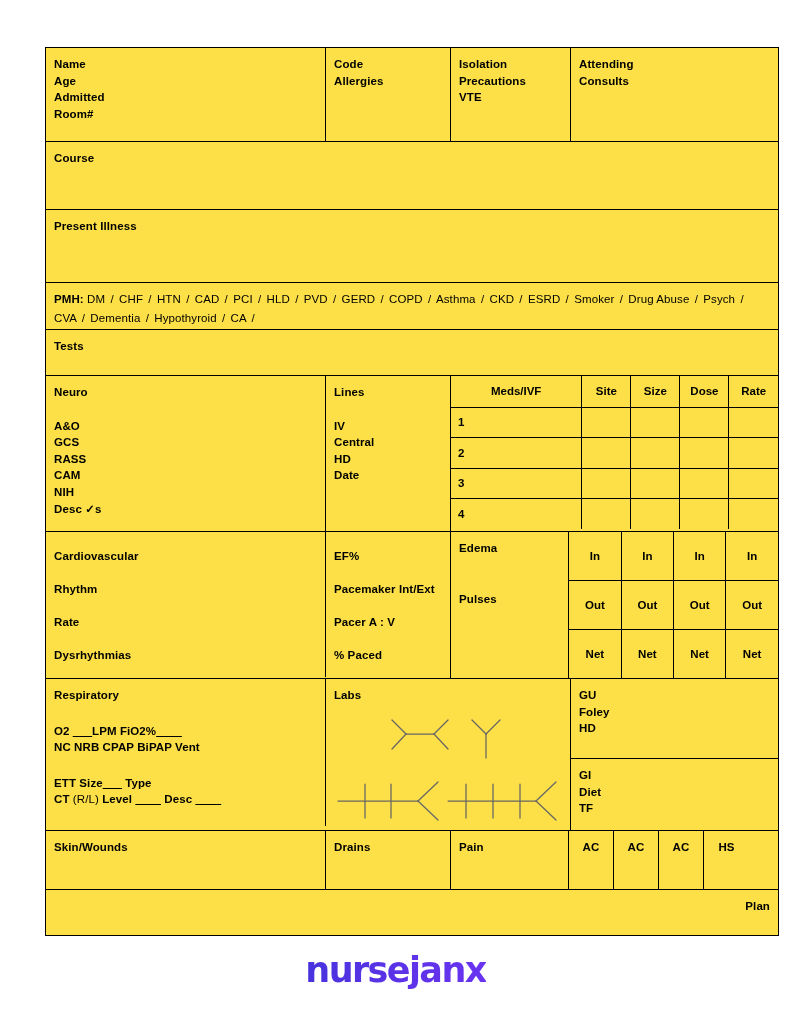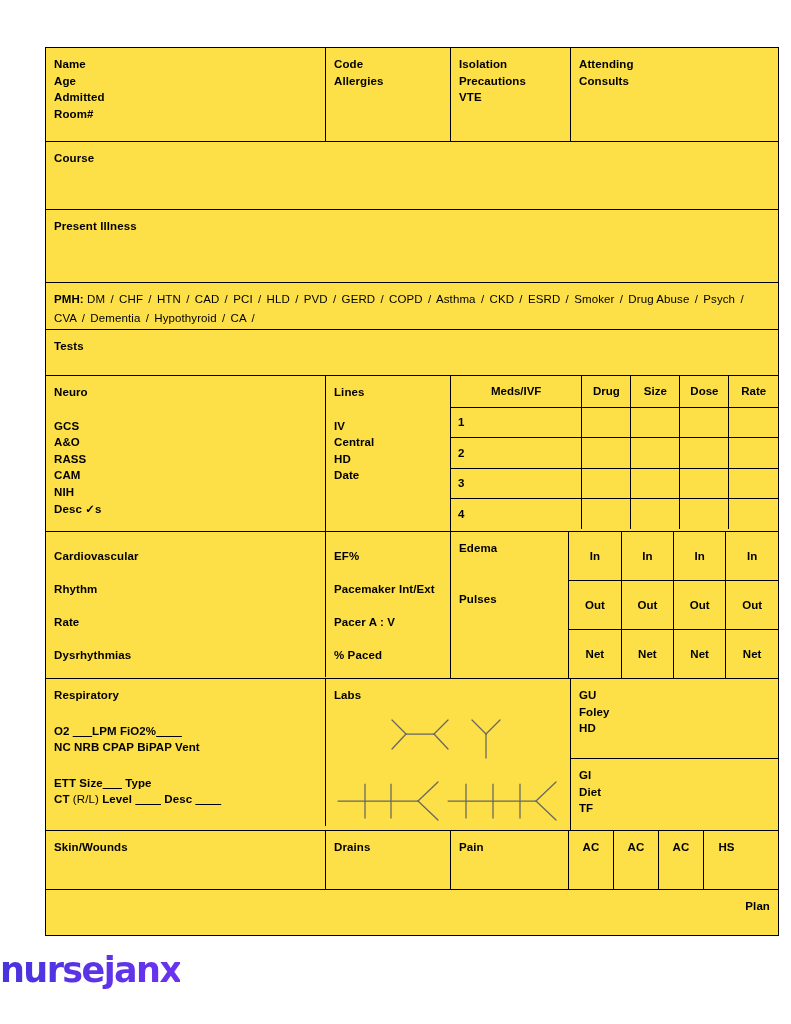--- a/index.html
+++ b/index.html
@@ -159,21 +159,21 @@
 
   
   .plan-cell { width: 100%; }
 
   
   #logo {
     position: absolute;
     left: 0;
     top: 950px;
     width: 791px;
-    text-align: left;
+    text-align: center;
   }
   #logo .wordmark {
     display: inline-block;
     font-family: "DejaVu Sans", sans-serif;
     font-weight: bold;
     font-size: 35px;
     letter-spacing: -1.6px;
     background: linear-gradient(90deg, #4733dd 0%, #5a33e6 45%, #6a33f0 100%);
     -webkit-background-clip: text;
     background-clip: text;
@@ -232,43 +232,43 @@
   <div class="row">
     <div class="cell band lastcol" style="height:45px">
       <div class="lbl">Tests</div>
     </div>
   </div>
 
   <div class="row">
     <div class="cell c-neuro" style="height:155px">
       <div class="lbl">Neuro</div>
       <div class="stack">
+        <div class="lbl">A&amp;O</div>
         <div class="lbl">GCS</div>
-        <div class="lbl">A&amp;O</div>
         <div class="lbl">RASS</div>
         <div class="lbl">CAM</div>
         <div class="lbl">NIH</div>
         <div class="lbl">Desc ✓s</div>
       </div>
     </div>
     <div class="cell c-lines">
       <div class="lbl">Lines</div>
       <div class="stack">
         <div class="lbl">IV</div>
         <div class="lbl">Central</div>
         <div class="lbl">HD</div>
         <div class="lbl">Date</div>
       </div>
     </div>
     <div class="cell c-meds lastcol">
       <table class="mtable">
         <tbody>
             <tr>
           <th class="col-med">Meds/IVF</th>
-          <th class="col-sq">Drug</th>
+          <th class="col-sq">Site</th>
           <th class="col-sq">Size</th>
           <th class="col-sq">Dose</th>
           <th class="col-sq endc">Rate</th>
         </tr>
         <tr>
           <td class="col-med">1</td>
           <td class="col-sq"></td>
           <td class="col-sq"></td>
           <td class="col-sq"></td>
           <td class="col-sq endc"></td>

